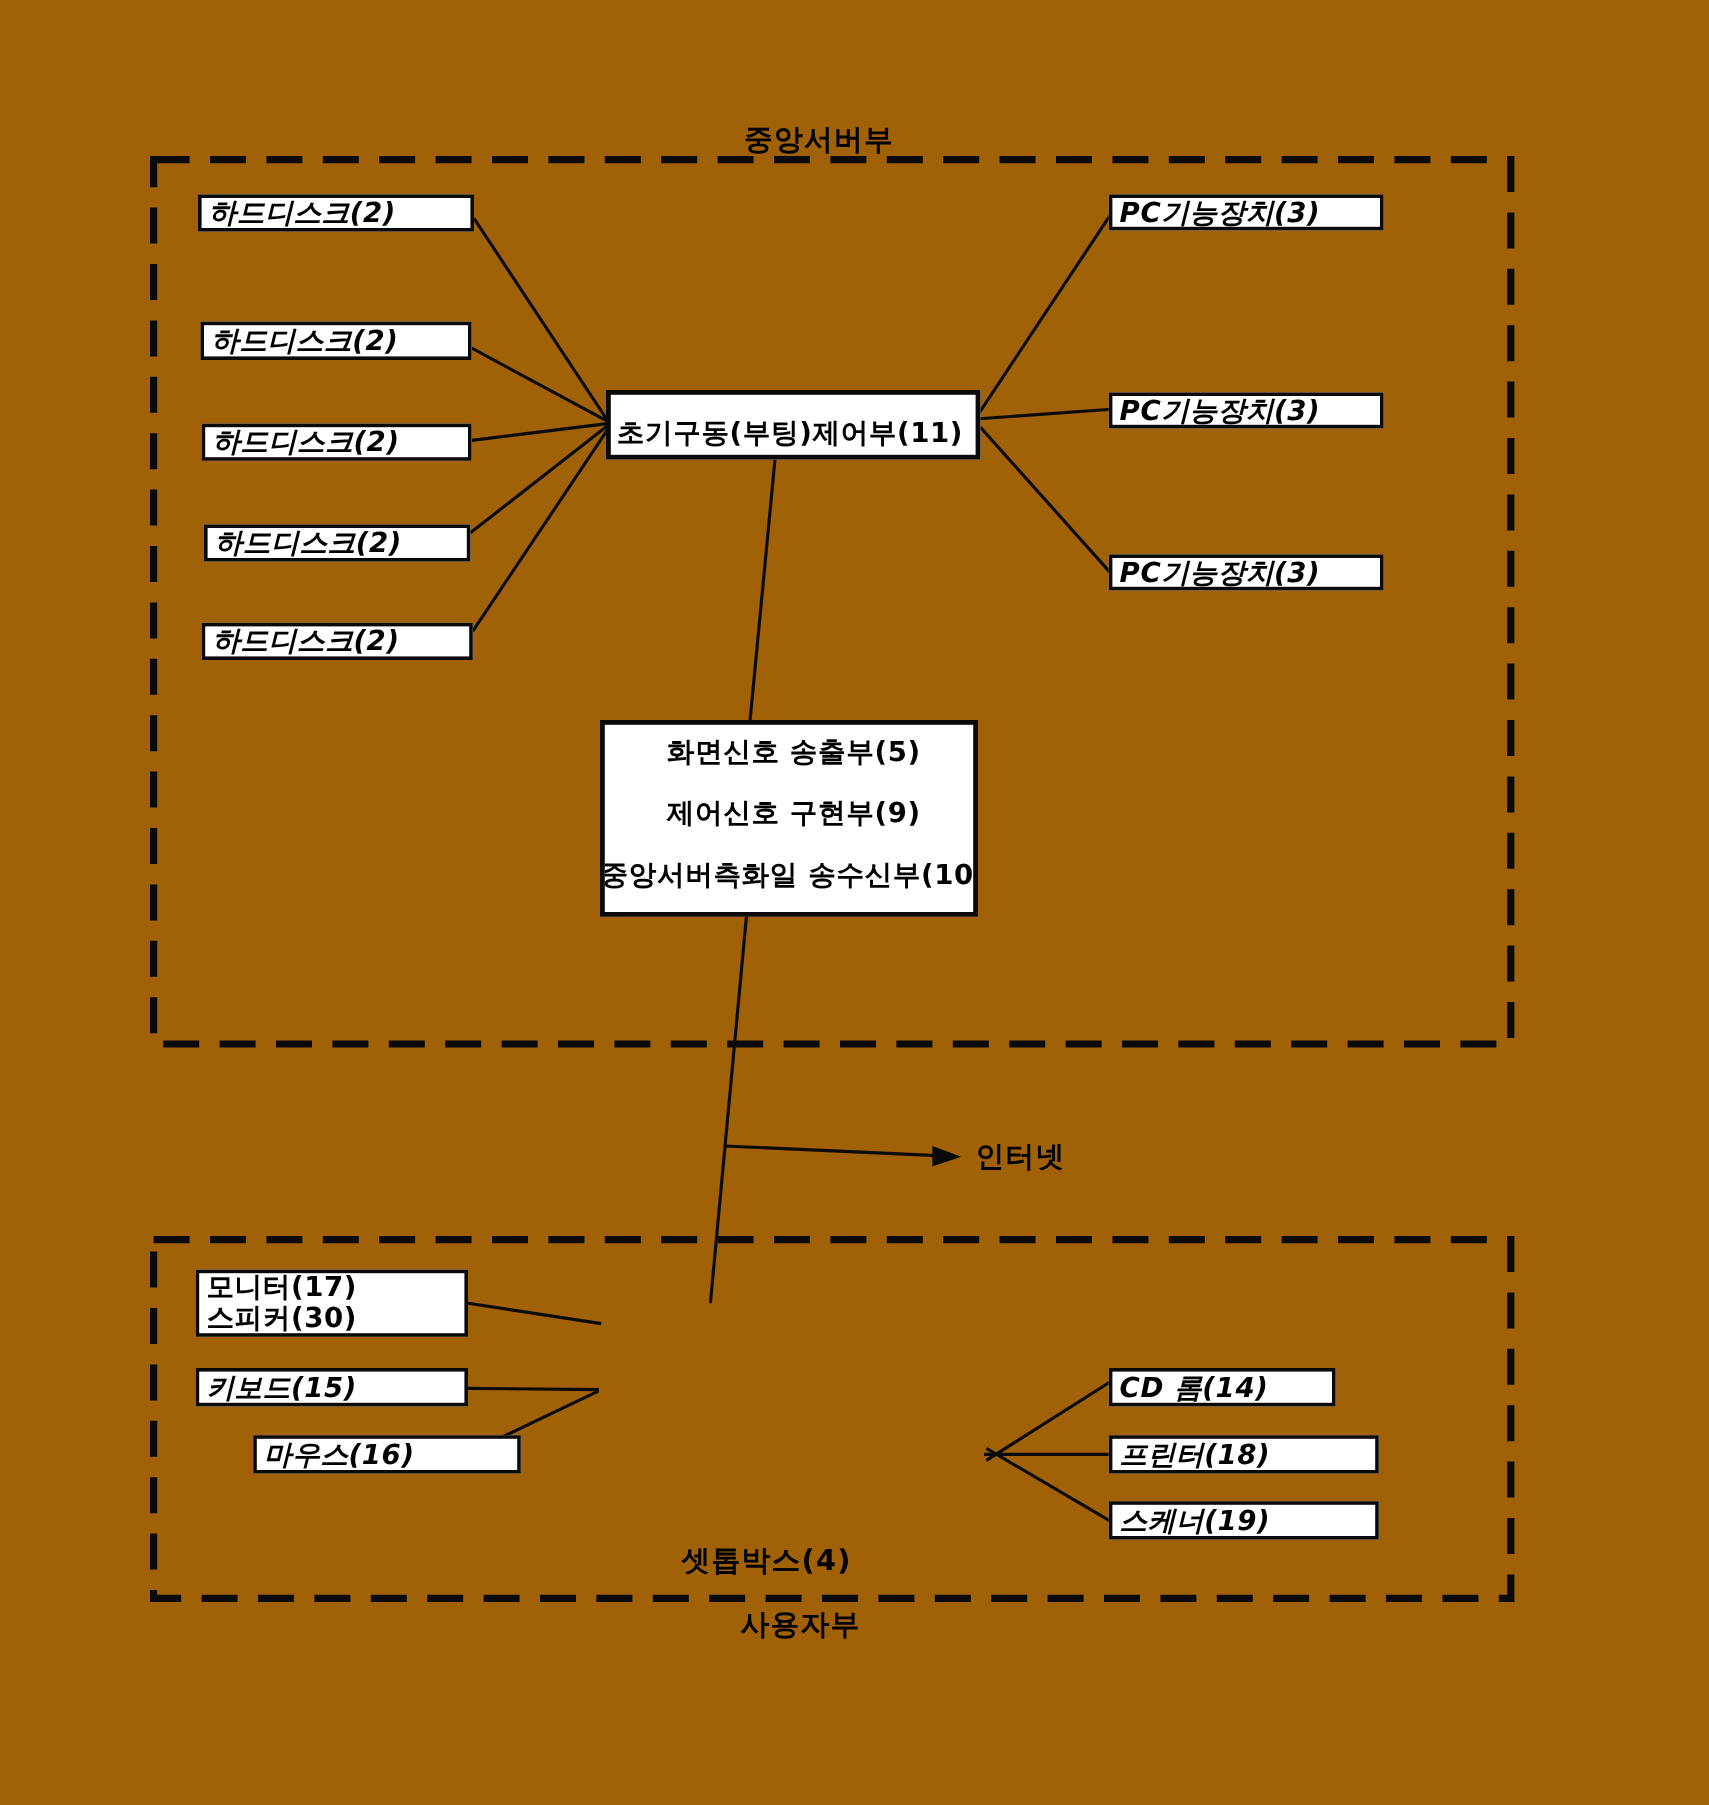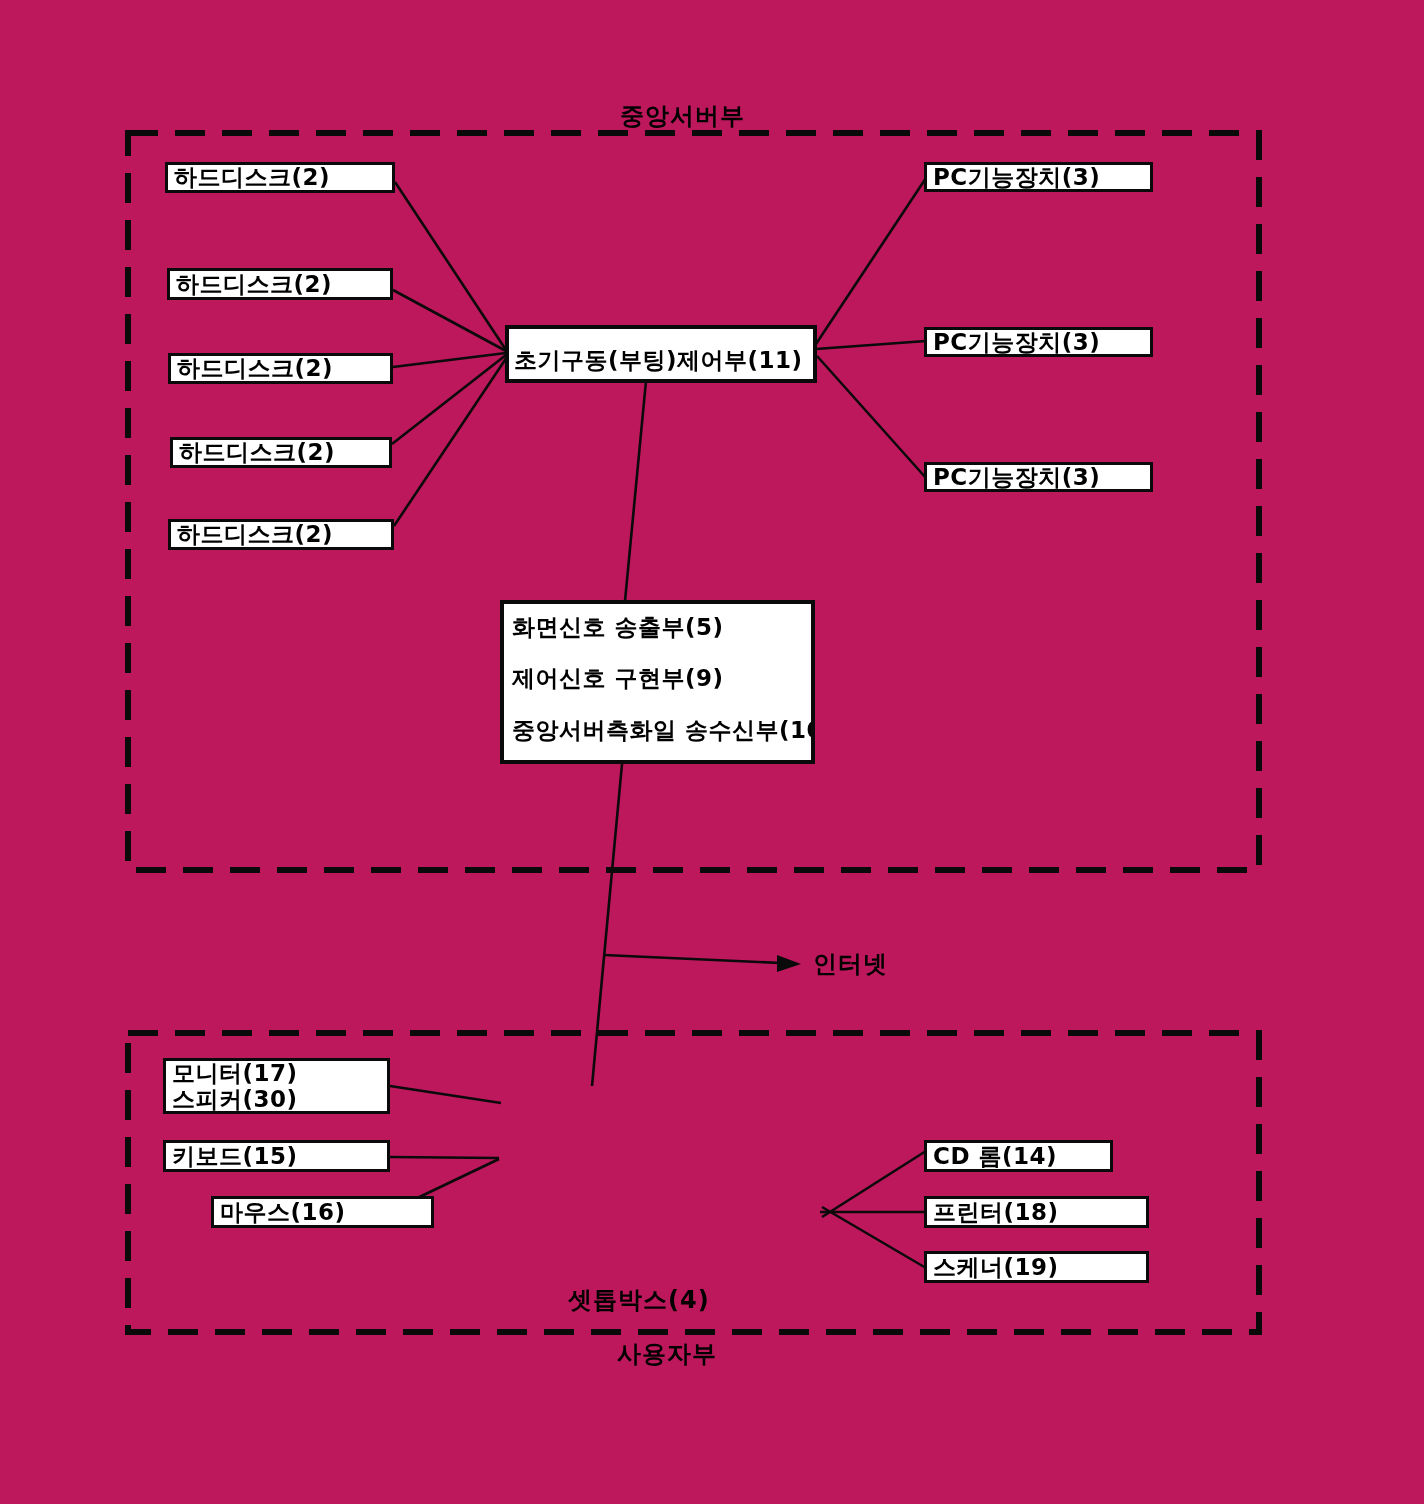--- a/index.html
+++ b/index.html
@@ -4,21 +4,21 @@
 <style>
   html, body {
     margin: 0;
     padding: 0;
     background: #ffffff;
   }
   #canvas {
     position: relative;
     width: 1424px;
     height: 1504px;
-    background: #be185d;
+    background: #a16207;
     font-family: "DejaVu Sans", sans-serif;
     color: #000000;
   }
   #wires {
     position: absolute;
     left: 0; top: 0;
     width: 1424px;
     height: 1504px;
   }
   .node {
@@ -30,32 +30,34 @@
     font-weight: bold;
     letter-spacing: 0.5px;
     white-space: pre;
     overflow: hidden;
   }
   .node.thick { border-width: 4px; }
   .small-node {
     display: flex;
     align-items: center;
     padding-left: 6px;
+    font-style: italic;
   }
   .bottom-align {
     display: flex;
     align-items: flex-end;
     padding-left: 5px;
     padding-bottom: 3px;
   }
   .multiline {
     display: flex;
     flex-direction: column;
     padding-left: 8px;
     padding-top: 2px;
+    align-items: center;
   }
   .multiline .box-line {
     height: 54px;
     line-height: 42px;
     white-space: pre;
   }
   .two-line {
     display: flex;
     flex-direction: column;
     justify-content: center;

